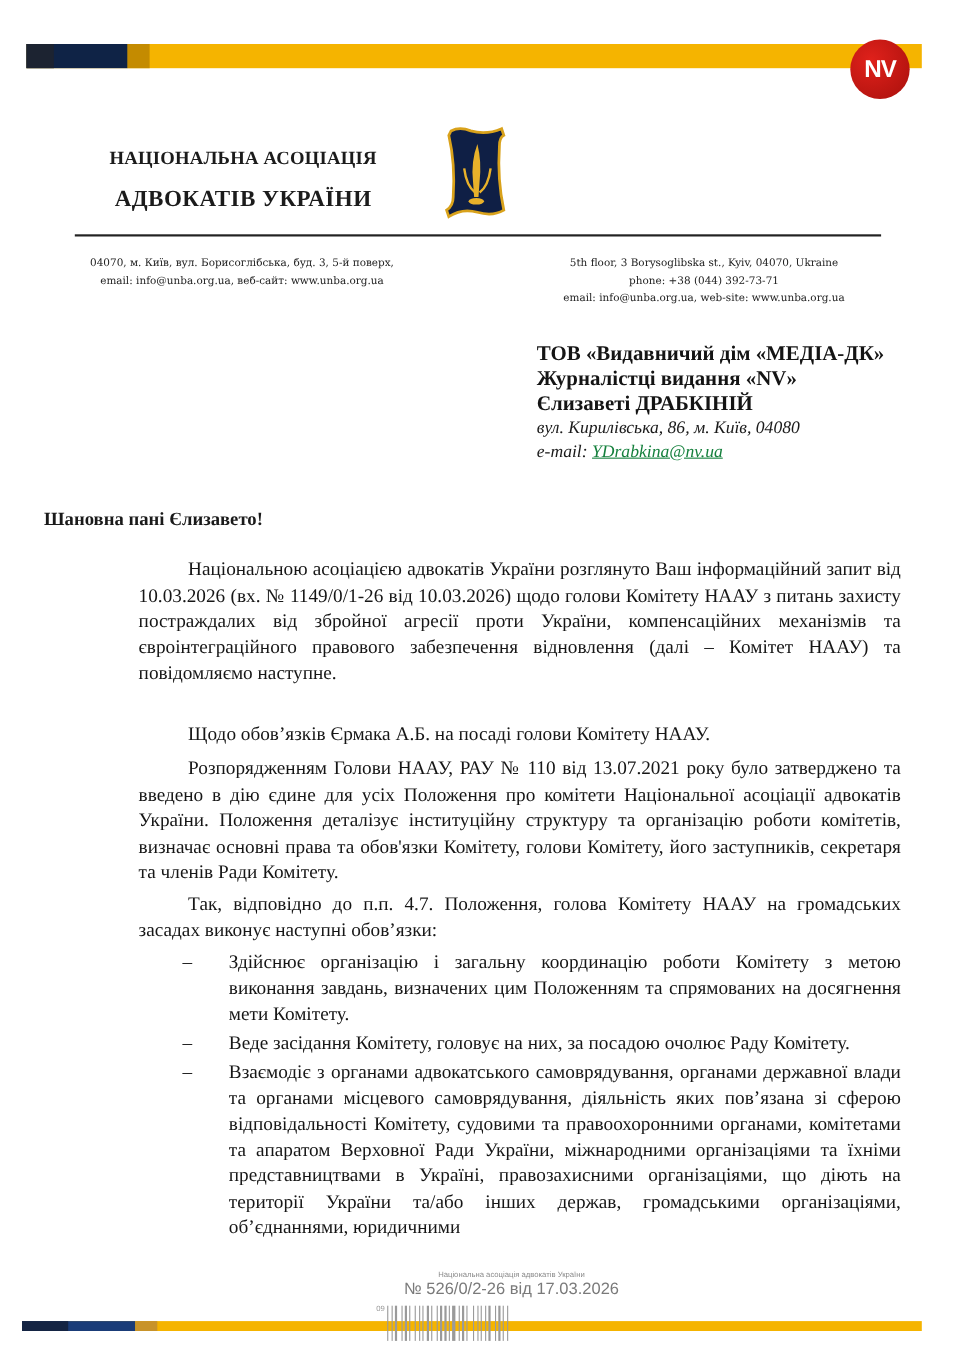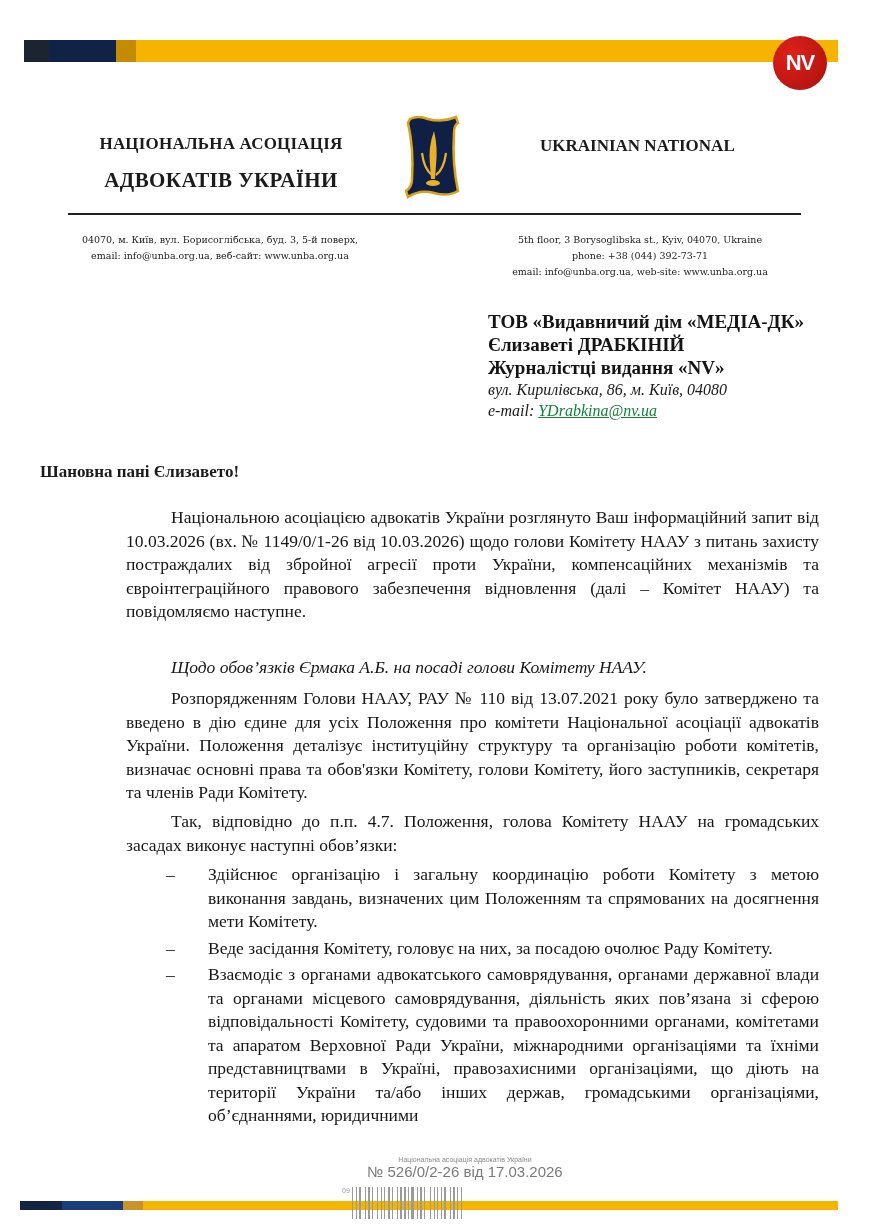--- a/index.html
+++ b/index.html
@@ -21,21 +21,21 @@
   .addr.left { left: 60px; width: 320px; }
   .addr.right { left: 480px; width: 320px; }
   .recipient { position: absolute; left: 488px; top: 310px; font-family: "Liberation Serif", serif; }
   .recipient .b { font-weight: bold; font-size: 19px; line-height: 23px; color: #141414; }
   .recipient .i { font-style: italic; font-size: 16px; line-height: 21px; color: #1a1a1a; }
   .recipient .mail { color: #15803d; text-decoration: underline; }
   .greeting { position: absolute; left: 0; width: 887px; top: 462px; text-align: left; font-weight: bold; font-size: 17px; padding-left: 40px; }
   .body { position: absolute; left: 126px; width: 693px; font-size: 17.5px; line-height: 23.5px; text-align: justify; color: #161616; font-family: "Liberation Serif", serif; }
   .p { margin: 0; text-indent: 45px; }
   .p1 { top: 506px; }
-  .subhead { top: 656px; font-style: italic; text-indent: 45px; }
+  .subhead { top: 656px; text-indent: 45px; }
   .p2 { top: 687px; }
   .p3 { top: 810px; }
   .list { position: absolute; left: 126px; width: 693px; font-size: 17.5px; line-height: 23.5px; font-family: "Liberation Serif", serif; color: #161616; }
   .li { position: relative; padding-left: 82px; text-align: justify; margin-bottom: 3px; }
   .li .dash { position: absolute; left: 40px; top: 0; }
   .list { top: 863px; }
   .stamp { position: absolute; left: 350px; top: 1156px; width: 230px; text-align: center; color: #8a8a8a; font-family: "Liberation Sans", sans-serif; }
   .stamp .org { font-size: 7px; }
   .stamp .num { font-size: 15px; margin-top: 0px; color: #7a7a7a; }
   .bottom-bar { position: absolute; left: 20px; top: 1201px; width: 818px; height: 9px; background: #f5b400; }
@@ -62,39 +62,38 @@
 </div>
 
 <svg class="logo" viewBox="0 0 70 88">
   <path d="M12 6 Q20 2 30 6 Q44 10 58 4 L60 10 Q56 12 56 20 Q54 50 60 78 Q50 84 36 80 Q22 76 10 84 L8 78 Q14 74 14 66 Q16 36 10 10 Z" fill="#0f1f45" stroke="#d9a21b" stroke-width="2.5"></path>
   <path d="M36 18 Q40 34 38 52 L37 66 L33 66 L32 52 Q30 34 36 18 Z" fill="#e8b12a"></path>
   <path d="M24 40 Q26 56 34 62 M48 40 Q46 56 38 62" fill="none" stroke="#e8b12a" stroke-width="2.2"></path>
   <ellipse cx="35" cy="70" rx="7" ry="3" fill="#e8b12a"></ellipse>
 </svg>
 
 <div class="org-right">
-  <div class="l1">UKRAINIAN NATIONAL</div>
 </div>
 
 <div class="rule"></div>
 
 <div class="addr left">
   <div>04070, м. Київ, вул. Борисоглібська, буд. 3, 5-й поверх,</div>
   <div>email: info@unba.org.ua, веб-сайт: www.unba.org.ua</div>
 </div>
 <div class="addr right">
   <div>5th floor, 3 Borysoglibska st., Kyiv, 04070, Ukraine</div>
   <div>phone: +38 (044) 392-73-71</div>
   <div>email: info@unba.org.ua, web-site: www.unba.org.ua</div>
 </div>
 
 <div class="recipient">
   <div class="b">ТОВ «Видавничий дім «МЕДІА-ДК»</div>
+  <div class="b">Журналістці видання «NV»</div>
   <div class="b">Єлизаветі ДРАБКІНІЙ</div>
-  <div class="b">Журналістці видання «NV»</div>
   <div class="i">вул. Кирилівська, 86, м. Київ, 04080</div>
   <div class="i"><span>e-mail: </span><span class="mail">YDrabkina@nv.ua</span></div>
 </div>
 
 <div class="greeting">Шановна пані Єлизавето!</div>
 
 <p class="body p p1">Національною асоціацією адвокатів України розглянуто Ваш інформаційний запит від 10.03.2026 (вх. № 1149/0/1-26 від 10.03.2026) щодо голови Комітету НААУ з питань захисту постраждалих від збройної агресії проти України, компенсаційних механізмів та євроінтеграційного правового забезпечення відновлення (далі – Комітет НААУ) та повідомляємо наступне.</p>
 <p class="body p subhead">Щодо обов’язків Єрмака А.Б. на посаді голови Комітету НААУ.</p>
 <p class="body p p2">Розпорядженням Голови НААУ, РАУ № 110 від 13.07.2021 року було затверджено та введено в дію єдине для усіх Положення про комітети Національної асоціації адвокатів України. Положення деталізує інституційну структуру та організацію роботи комітетів, визначає основні права та обов'язки Комітету, голови Комітету, його заступників, секретаря та членів Ради Комітету.</p>
 <p class="body p p3">Так, відповідно до п.п. 4.7. Положення, голова Комітету НААУ на громадських засадах виконує наступні обов’язки:</p>

